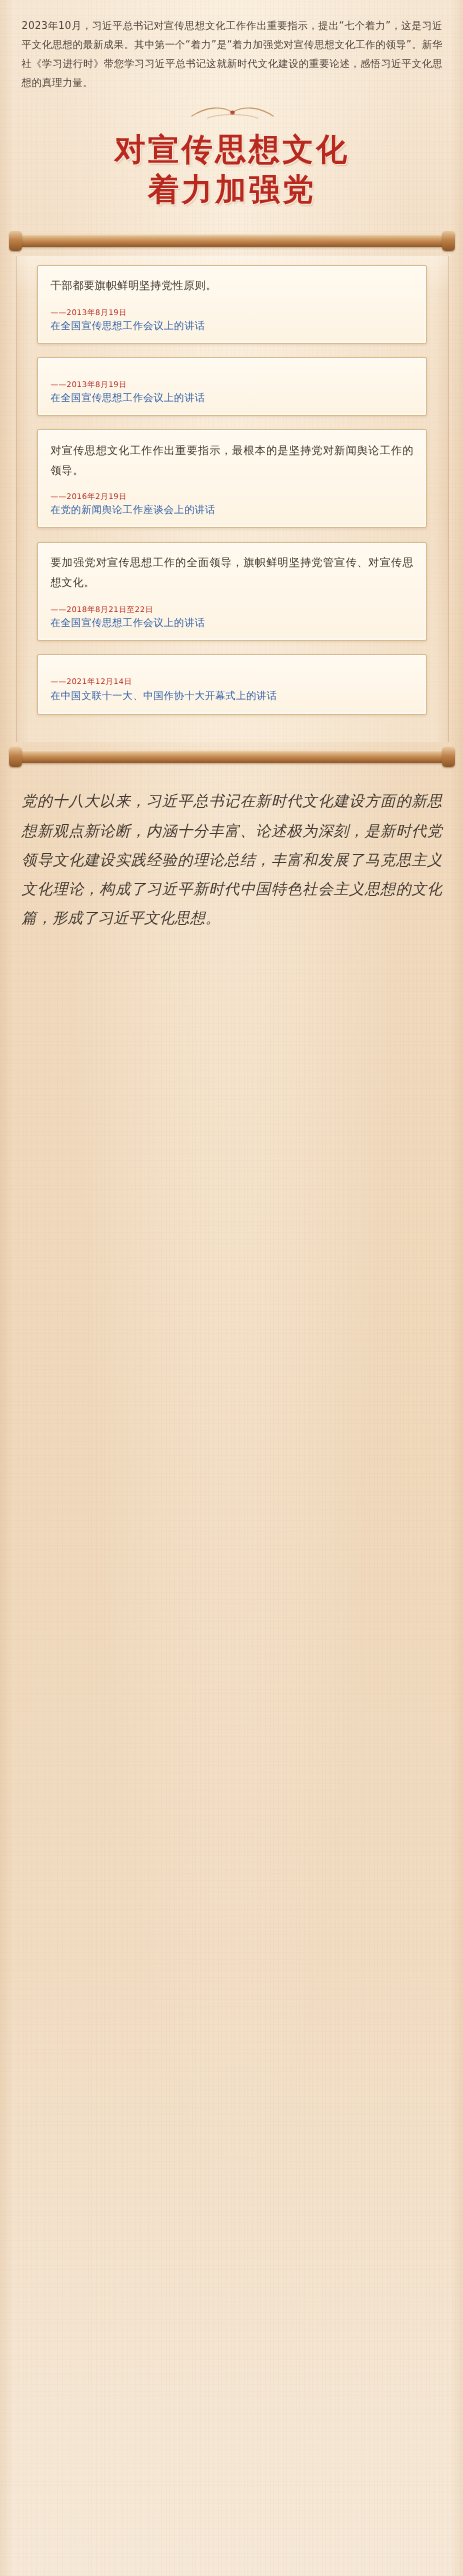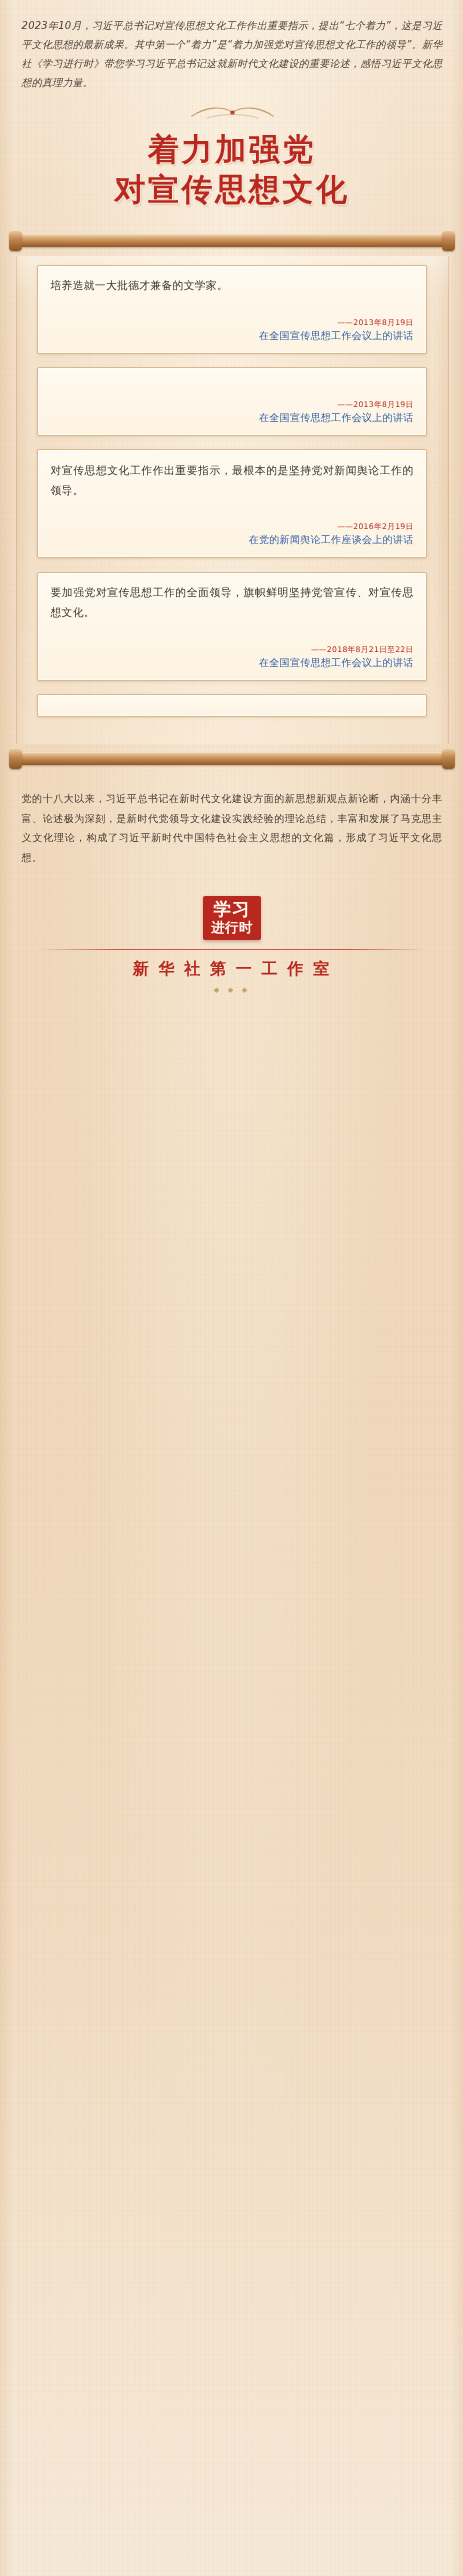--- a/index.html
+++ b/index.html
@@ -33,21 +33,20 @@
   .intro {
     padding: 15.5px 21.6px 5.2px 21.6px;
   }
   .intro p {
     font-size: 10px;
     line-height: 1.92;
     color: #4a4038;
     text-align: justify;
     letter-spacing: 0.2px;
     font-family: "DejaVu Sans", "Liberation Sans", sans-serif;
-    font-style: italic;
   }
 
   
   .ornament {
     height: 24px;
     display: flex; align-items: center; justify-content: center;
     margin-top: 3.1px;
   }
   .ornament svg { display:block; }
 
@@ -116,22 +115,21 @@
   }
   .quote-text {
     font-size: 10.8px;
     line-height: 1.88;
     color: #3b332c;
     text-align: justify;
     letter-spacing: 0.3px;
     font-family: "DejaVu Sans", "Liberation Sans", sans-serif;
   }
   .quote-meta {
-    margin-top: 21px;
-    text-align: right;
+    margin-top: 11px;
   }
   .quote-date {
     display: block;
     font-size: 7.7px;
     color: #b8281f;
     letter-spacing: 0.3px;
     margin-bottom: 1px;
   }
   .quote-src {
     display: block;
@@ -139,26 +137,27 @@
     color: #2f5fa8;
     letter-spacing: 0.3px;
   }
   .quote-src.multi { line-height: 1.6; }
 
   
   .closing {
     padding: 15.5px 21.6px 5.2px 21.6px;
   }
   .closing p {
-    font-size: 10px;
+    font-size: 15px;
     line-height: 1.95;
     color: #413830;
     text-align: justify;
     letter-spacing: 0.3px;
     margin-bottom: 13.4px;
+    font-style: italic;
   }
 
   
   .footer {
     padding: 10.3px 0 28px 0;
     text-align: center;
   }
   .footer-badge {
     display: inline-block;
     background: #b8281f;
@@ -216,34 +215,34 @@
 
     <div class="ornament">
       <svg width="93" height="17.5" viewBox="0 0 180 34">
         <path d="M10 24 C40 4, 70 4, 90 16 C110 4, 140 4, 170 24" fill="none" stroke="#c08a4e" stroke-width="2.2" opacity="0.85"></path>
         <circle cx="90" cy="17" r="4.5" fill="#b8281f" opacity="0.8"></circle>
         <path d="M40 28 C60 18, 120 18, 140 28" fill="none" stroke="#d6ab77" stroke-width="1.6" opacity="0.8"></path>
       </svg>
     </div>
 
     <section class="title-block">
+      <div class="title-line">对宣传思想文化</div>
       <div class="title-line">着力加强党</div>
-      <div class="title-line">对宣传思想文化</div>
     </section>
 
     <section class="scroll-wrap">
       <div class="scroll-top">
           <div class="rod"></div>
         </div>
 
       <div class="scroll-body">
 
         <div class="quote">
           <div class="quote-box">
-            <div class="quote-text">培养造就一大批德才兼备的文学家。</div>
+            <div class="quote-text">干部都要旗帜鲜明坚持党性原则。</div>
             <div class="quote-meta">
               <span class="quote-date">——2013年8月19日</span>
               <span class="quote-src">在全国宣传思想工作会议上的讲话</span>
             </div>
           </div>
         </div>
 
         <div class="quote">
           <div class="quote-box">
             <div class="quote-meta">
@@ -268,40 +267,35 @@
             <div class="quote-text">要加强党对宣传思想工作的全面领导，旗帜鲜明坚持党管宣传、对宣传思想文化。</div>
             <div class="quote-meta">
               <span class="quote-date">——2018年8月21日至22日</span>
               <span class="quote-src">在全国宣传思想工作会议上的讲话</span>
             </div>
           </div>
         </div>
 
         <div class="quote">
           <div class="quote-box">
+            <div class="quote-meta">
+              <span class="quote-date">——2021年12月14日</span>
+              <span class="quote-src multi">在中国文联十一大、中国作协十大开幕式上的讲话</span>
+            </div>
           </div>
         </div>
 
 
       </div>
 
       <div class="scroll-bottom">
           <div class="rod"></div>
         </div>
     </section>
 
     <section class="closing">
       <p>党的十八大以来，习近平总书记在新时代文化建设方面的新思想新观点新论断，内涵十分丰富、论述极为深刻，是新时代党领导文化建设实践经验的理论总结，丰富和发展了马克思主义文化理论，构成了习近平新时代中国特色社会主义思想的文化篇，形成了习近平文化思想。</p>
     </section>
 
-    <footer class="footer">
-      <div class="footer-badge">
-        <span class="l1">学习</span>
-        <span class="l2">进行时</span>
-      </div>
-      <div class="footer-rule"></div>
-      <div class="footer-org">新 华 社 第 一 工 作 室</div>
-      <div class="footer-deco">◆ ◆ ◆</div>
-    </footer>
 
   </div>
 </div>
 
 
 </body></html>

